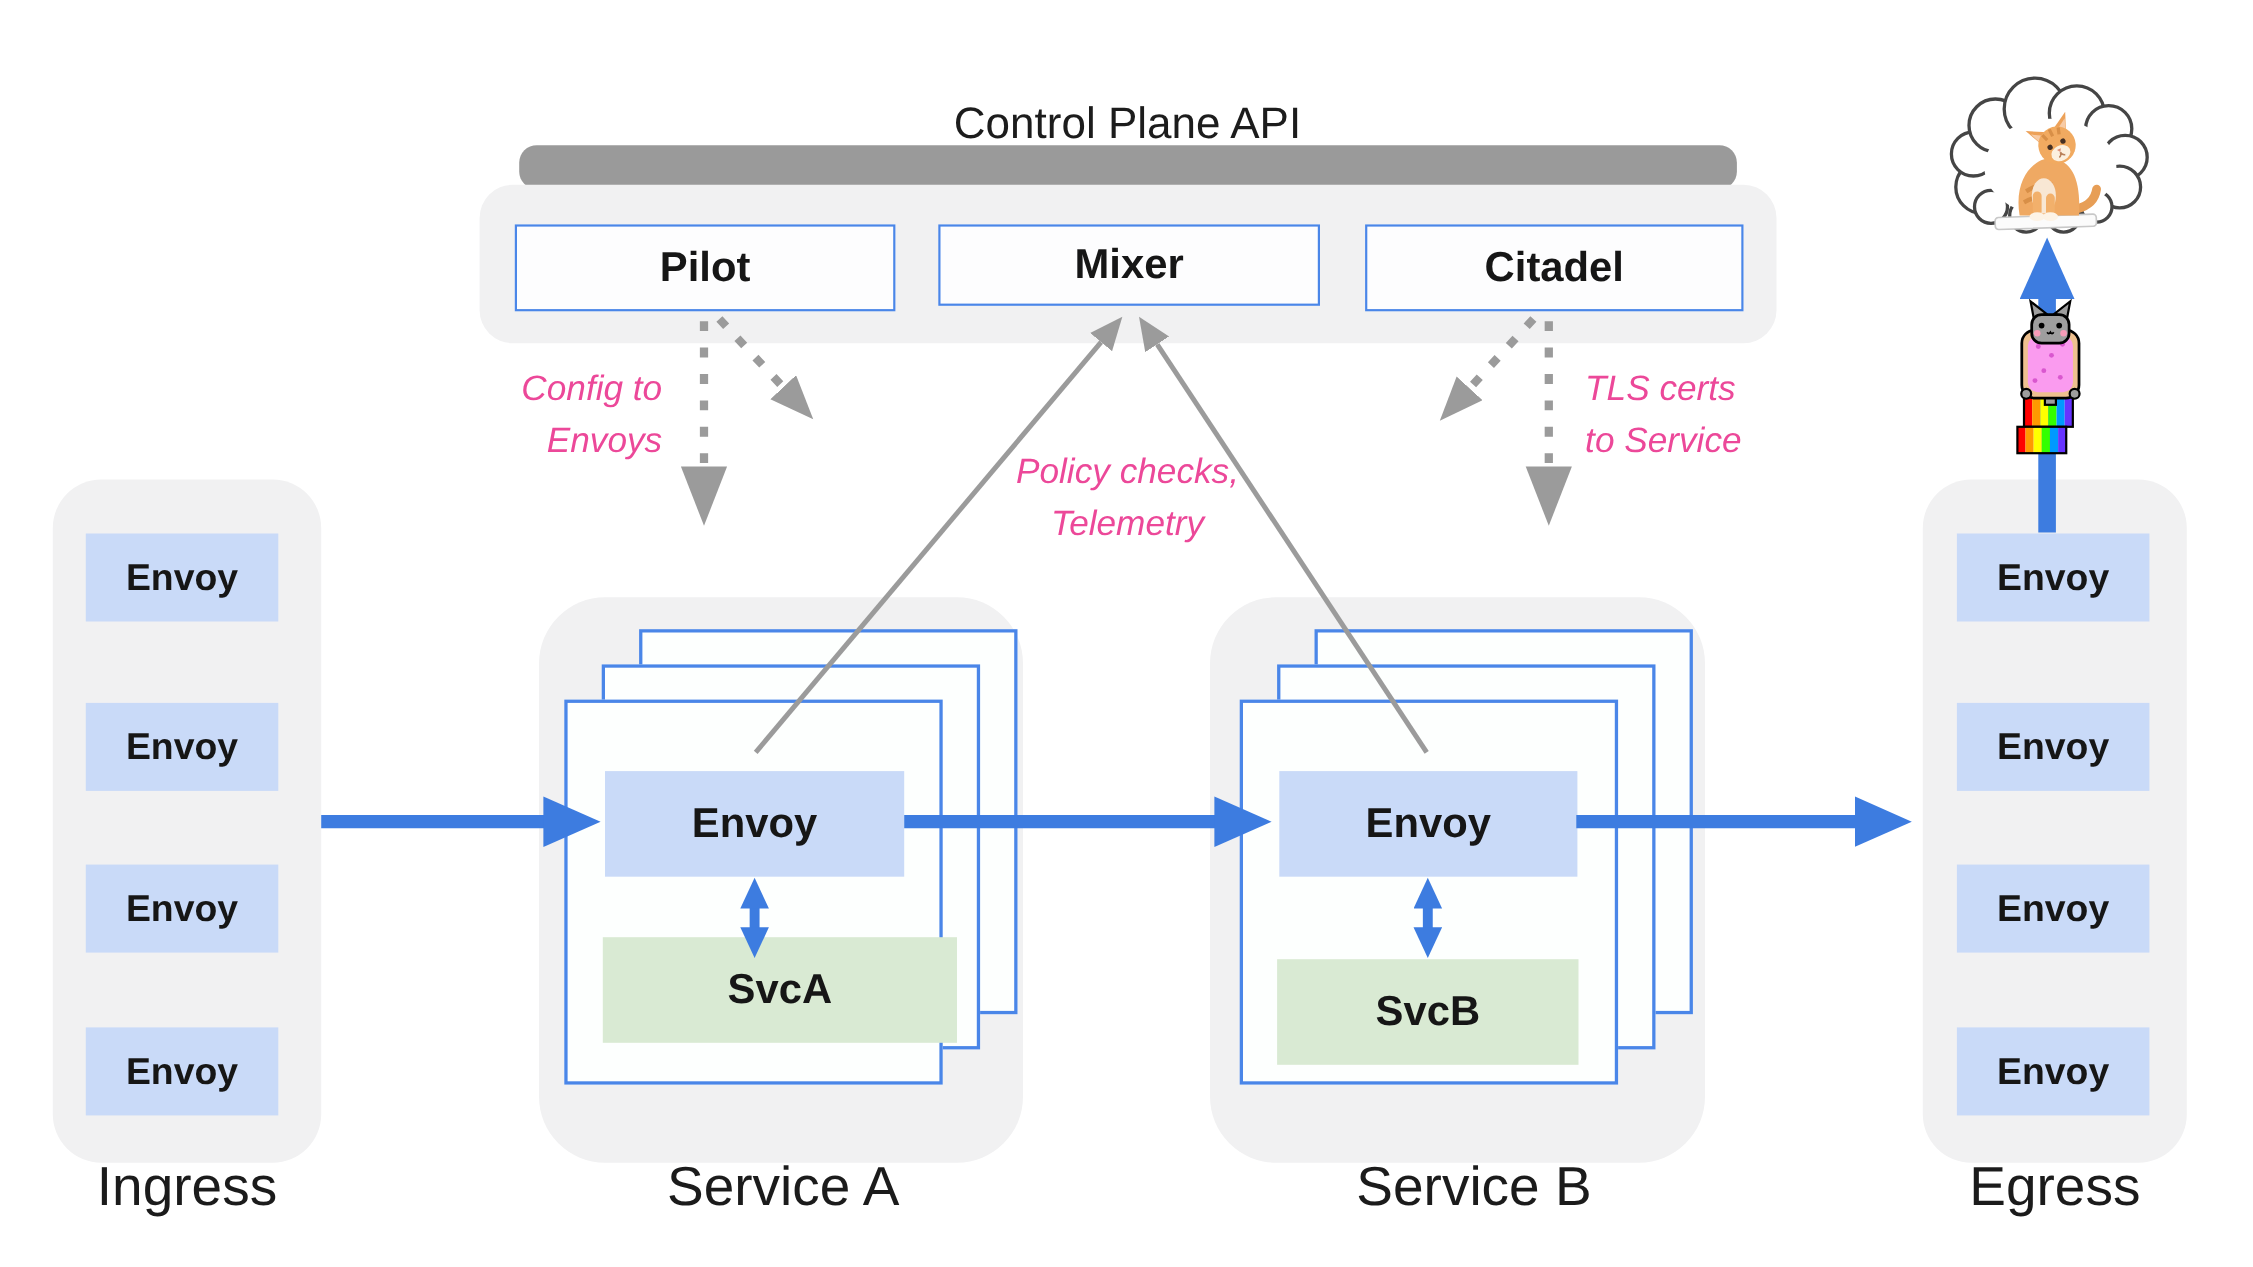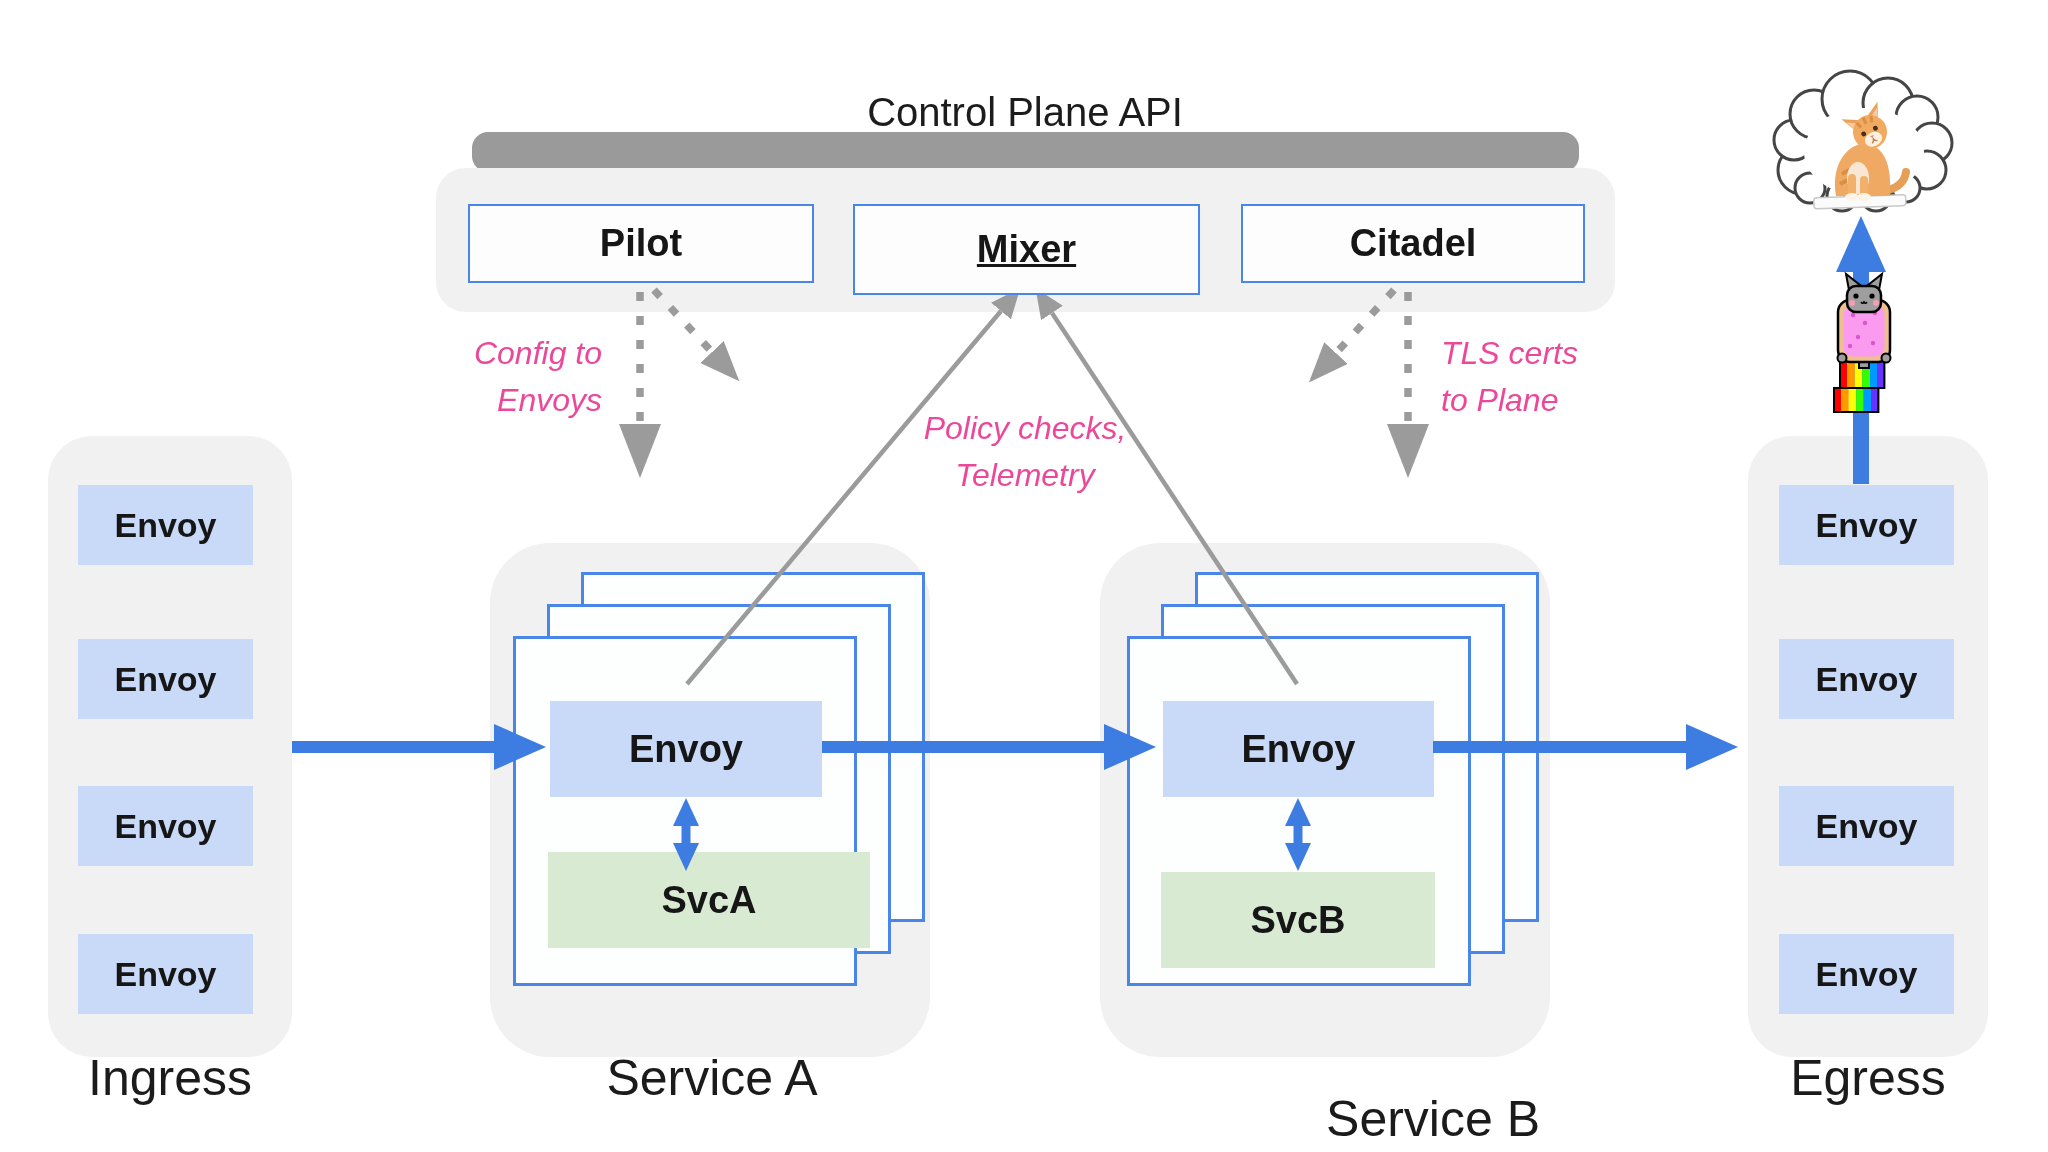--- a/index.html
+++ b/index.html
@@ -29,30 +29,30 @@
 
 <div class="canvas">
 
   <div class="abs title z4" style="left:775px;top:90px;width:500px;height:48px;">Control Plane API</div>
 
   <div class="abs cp-bar z1" style="left:472px;top:132px;width:1107px;height:40px;"></div>
 
   <div class="abs cp-container z1" style="left:436px;top:168px;width:1179px;height:144px;"></div>
 
   <div class="abs cpbox z4" style="left:468px;top:204px;width:346px;height:79px;">Pilot</div>
-  <div class="abs cpbox z4" style="left:853px;top:204px;width:347px;height:91px;text-decoration:underline;">Mixer</div>
+  <div class="abs cpbox z4" style="left:853px;top:204px;width:347px;height:74px;">Mixer</div>
   <div class="abs cpbox z4" style="left:1241px;top:204px;width:344px;height:79px;">Citadel</div>
 
   <div class="abs ann ta-r z4" style="left:340px;top:330px;width:262px;">
     <div>Config to</div>
     <div>Envoys</div>
   </div>
   <div class="abs ann ta-l z4" style="left:1441px;top:330px;width:300px;">
     <div>TLS certs</div>
-    <div>to Plane</div>
+    <div>to Service</div>
   </div>
   <div class="abs ann ta-c z4" style="left:825px;top:405px;width:400px;">
     <div>Policy checks,</div>
     <div>Telemetry</div>
   </div>
 
   <div class="abs container z1" style="left:48px;top:436px;width:244px;height:621px;"></div>
   <div class="abs chip envoy fs34 z4" style="left:78px;top:485px;width:175px;height:80px;">Envoy</div>
   <div class="abs chip envoy fs34 z4" style="left:78px;top:639px;width:175px;height:80px;">Envoy</div>
   <div class="abs chip envoy fs34 z4" style="left:78px;top:786px;width:175px;height:80px;">Envoy</div>
@@ -73,21 +73,21 @@
   <div class="abs chip envoy fs38 z4" style="left:550px;top:701px;width:272px;height:96px;">Envoy</div>
   <div class="abs chip svc fs38 z4" style="left:548px;top:852px;width:322px;height:96px;">SvcA</div>
   <div class="abs lbl z4" style="left:512px;top:1056px;width:400px;">Service A</div>
 
   <div class="abs container z1" style="left:1100px;top:543px;width:450px;height:514px;border-radius:60px;"></div>
   <div class="abs stackbox z2" style="left:1195px;top:572px;width:344px;height:350px;"></div>
   <div class="abs stackbox z2" style="left:1161px;top:604px;width:344px;height:350px;"></div>
   <div class="abs stackbox z2" style="left:1127px;top:636px;width:344px;height:350px;"></div>
   <div class="abs chip envoy fs38 z4" style="left:1163px;top:701px;width:271px;height:96px;">Envoy</div>
   <div class="abs chip svc fs38 z4" style="left:1161px;top:872px;width:274px;height:96px;">SvcB</div>
-  <div class="abs lbl z4" style="left:1140px;top:1097px;width:400px;text-align:right;">Service B</div>
+  <div class="abs lbl z4" style="left:1140px;top:1056px;width:400px;">Service B</div>
 
   <svg class="layer z3" width="2048" height="1152" viewBox="0 0 2048 1152">
     <defs>
       <marker id="mGrayLine" markerUnits="userSpaceOnUse" markerWidth="32" markerHeight="28" refX="0" refY="13" orient="auto">
         <path d="M0,0 L30,13 L0,26 Z" fill="#9b9b9b"></path>
       </marker>
     </defs>
     <line x1="687" y1="684" x2="1001" y2="311" stroke="#9b9b9b" stroke-width="4.5" marker-end="url(#mGrayLine)"></line>
     <line x1="1297" y1="684" x2="1052" y2="313" stroke="#9b9b9b" stroke-width="4.5" marker-end="url(#mGrayLine)"></line>
   </svg>

